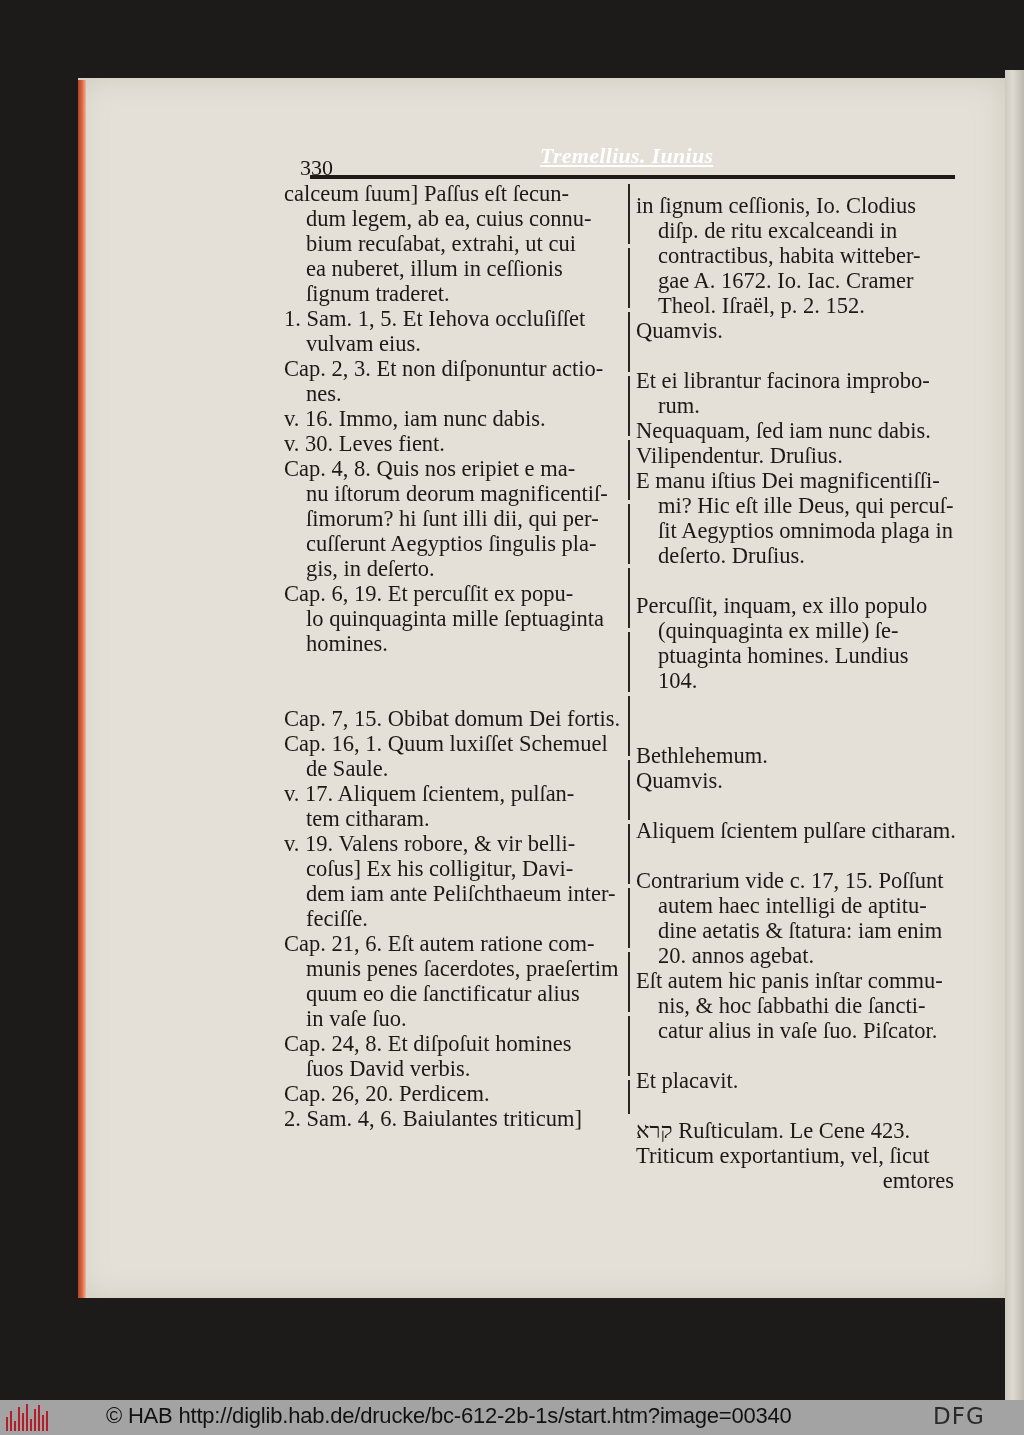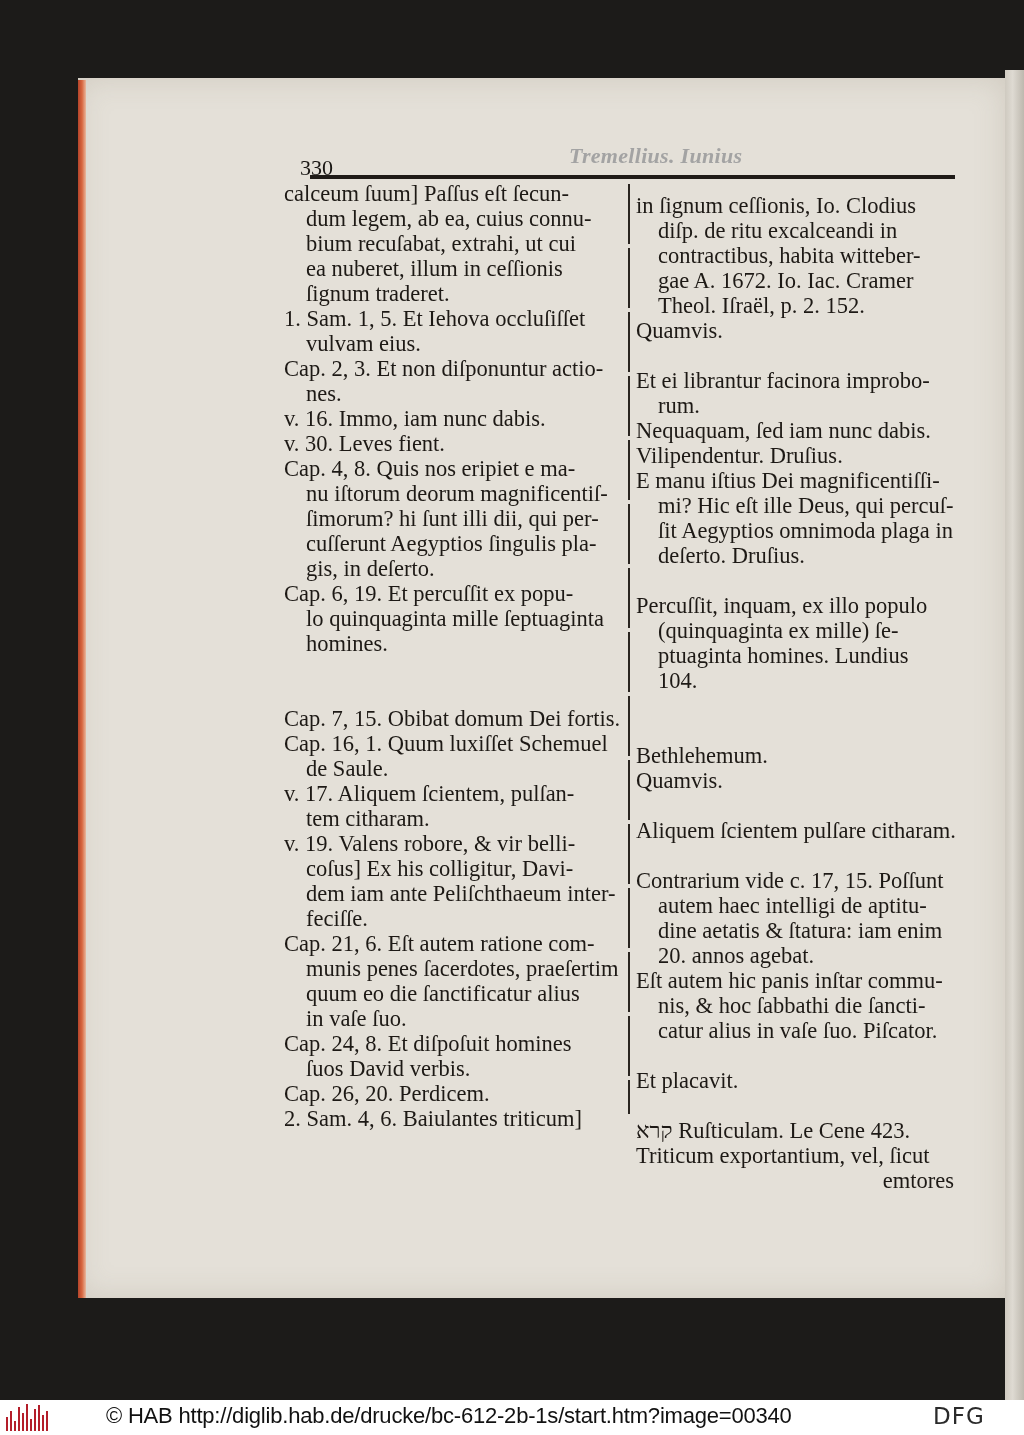--- a/index.html
+++ b/index.html
@@ -26,22 +26,22 @@
     position: absolute; left: 78px; top: 80px; width: 8px; height: 1218px;
     background: linear-gradient(90deg, #b5442a 0%, #d8663f 50%, #e9b89e 100%);
   }
   .header {
     position: absolute; left: 300px; top: 143px; width: 655px; height: 30px;
   }
   .page-number {
     position: absolute; left: 0; top: 12px; font-size: 22px; color: #1a1714;
   }
   .running-title {
-    position: absolute; left: 269px; top: 0; font-size: 22px; font-style: italic;
-    font-weight: bold; color: #a3a3a3; letter-spacing: 0.3px;
+    position: absolute; left: 240px; top: 0; font-size: 22px; font-style: italic;
+    font-weight: bold; color: #ffffff; letter-spacing: 0.3px; text-decoration: underline;
   }
   .rule {
     position: absolute; left: 310px; top: 175px; width: 645px; height: 4px;
     background: #1f1b17;
   }
   .col {
     position: absolute; top: 181px; color: #1d1915;
     font-size: 22.5px; line-height: 25px;
   }
   .col-left { left: 284px; width: 322px; }
@@ -49,21 +49,21 @@
   .divider {
     position: absolute; left: 628px; top: 184px; width: 2px; height: 930px;
     background: repeating-linear-gradient(180deg, #2a2520 0px, #2a2520 60px, transparent 60px, transparent 64px);
   }
   .entry { position: relative; }
   .ln { display: block; white-space: nowrap; height: 25px; }
   .ind { padding-left: 22px; }
   .ral { text-align: right; }
   .footer {
     position: absolute; left: 0; top: 1400px; width: 1024px; height: 35px;
-    background: #ffffff;
+    background: #a3a3a3;
   }
   .hab-logo {
     position: absolute; left: 6px; top: 4px; width: 42px; height: 27px;
     display: flex; align-items: flex-end; gap: 2px;
   }
   .hab-logo span { display: block; width: 2px; background: #b41e2a; }
   .footer-text {
     position: absolute; left: 106px; top: 3px;
     font-family: "Liberation Sans", sans-serif; font-size: 22px; color: #111;
     letter-spacing: -0.2px;

